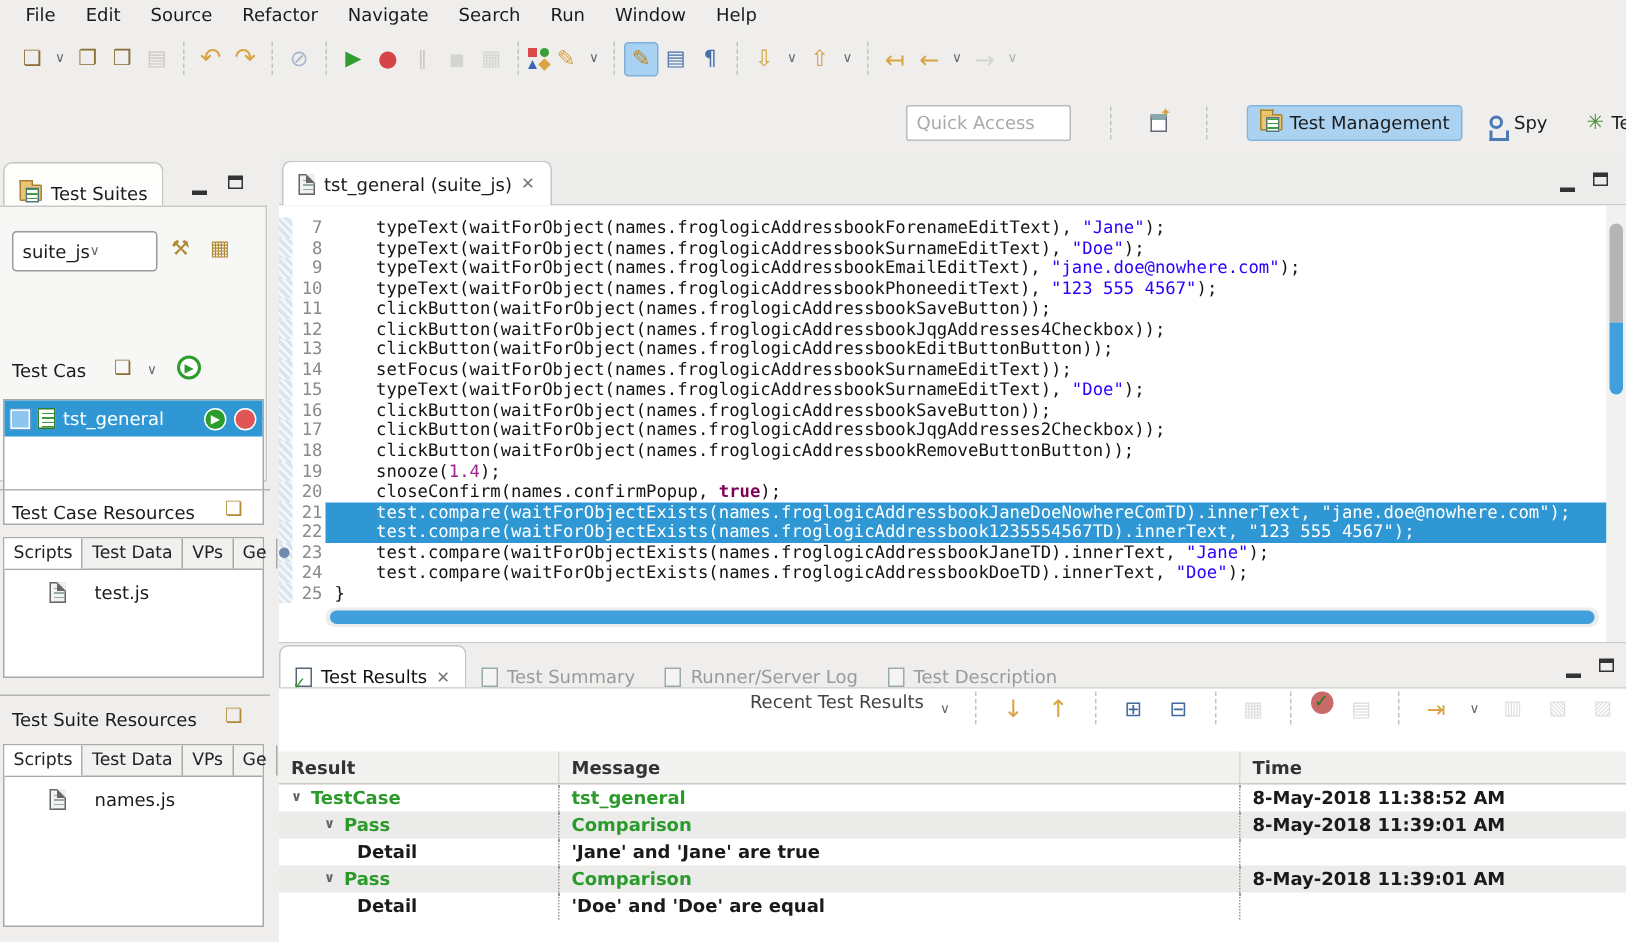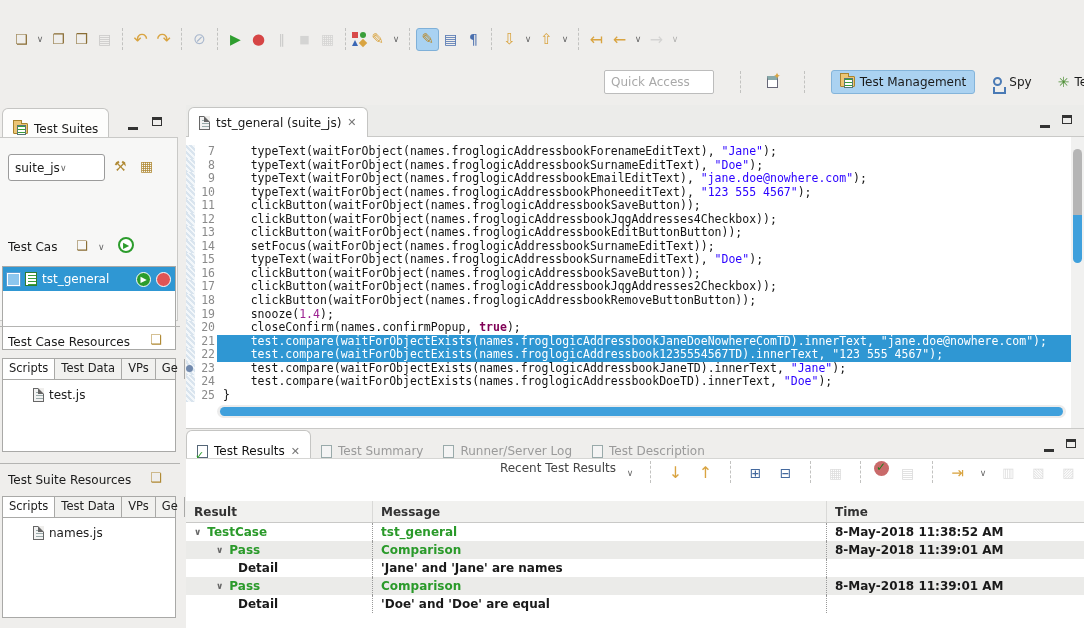--- a/index.html
+++ b/index.html
@@ -55,21 +55,21 @@
                border-bottom:none; border-radius:6px 6px 0 0; display:flex; align-items:center; gap:6px; padding:0 10px; }
   .ts-body { position:absolute; left:0; top:32px; width:178px; height:184px; background:#f7f7f6;
              border:1px solid #c9c9c7; border-left:none; }
   .combo { position:absolute; left:8px; top:16px; width:97px; height:27px; background:#fff; border:1px solid #9b9b9b;
            border-radius:3px; display:flex; align-items:center; padding:0 6px; }
   .side-divider { position:absolute; left:0; width:180px; height:0; border-top:1px solid #b4b4b2; }
   .res-tabbox { position:absolute; left:2px; width:174px; background:#fff; border:1px solid #a9a9a7; }
   .res-tabs { display:flex; border-bottom:1px solid #a9a9a7; background:#f1f1ef; height:21px; }
   .res-tab { padding:2px 6px; border-right:1px solid #a9a9a7; font-size:11.5px; color:#222; white-space:nowrap; }
   .res-tab.active { background:#fff; position:relative; top:0; }
-  .file-row { display:flex; align-items:center; gap:5px; padding:8px 0 0 30px; }
+  .file-row { display:flex; align-items:center; gap:19px; padding:8px 0 0 30px; }
   .ic-doc { width:11px; height:14px; background:#f2f2f2; border:1px solid #666; position:relative;
             background-image:repeating-linear-gradient(#9aa 0 1px, transparent 1px 3px);
             background-size:7px 9px; background-position:2px 3px; background-repeat:no-repeat; }
   .ic-doc:after { content:""; position:absolute; right:-1px; top:-1px; border:3px solid #efeeec;
                   border-left-color:#666; border-bottom-color:#666; }
   .case-box { position:absolute; left:2px; top:128px; width:174px; height:84px; background:#fff; border:1px solid #a9a9a7; }
   .case-row { height:24px; display:flex; align-items:center; gap:5px; padding:0 4px; }
   .case-row.sel { background:#2f97d3; color:#fff; }
   .cb { width:13px; height:13px; background:#8cc6ee; border:1px solid #fff; box-shadow:0 0 0 1px #5a9bd0; }
   .ic-script { width:12px; height:14px; background:#fff; border:1px solid #2f7d2f;
@@ -125,20 +125,31 @@
   .tr:not(.head) .c-msg, .tr:not(.head) .c-time { border-left:1px dotted #999; height:100%; display:flex; align-items:center; }
   .tr.head .c-msg, .tr.head .c-time { border-left:1px solid #d9d9d7; height:100%; display:flex; align-items:center; }
   .green { color:#2a9a2a; }
   .chev { color:#666; font-size:9px; }
 </style>
 </head>
 <body>
 
 <div class="screen">
 
+  <div class="abs menubar">
+      <span class="menu-item">File</span>
+      <span class="menu-item">Edit</span>
+      <span class="menu-item">Source</span>
+      <span class="menu-item">Refactor</span>
+      <span class="menu-item">Navigate</span>
+      <span class="menu-item">Search</span>
+      <span class="menu-item">Run</span>
+      <span class="menu-item">Window</span>
+      <span class="menu-item">Help</span>
+    </div>
 
   <div class="abs toolbar1">
       <span class="tb-glyph" style="color: rgb(138, 110, 53); font-size: 14px;">❏</span>
       <span class="tb-glyph small" style="color: rgb(102, 102, 102); font-size: 9px;">∨</span>
       <span class="tb-glyph" style="color: rgb(138, 110, 53); font-size: 14px;">❐</span>
       <span class="tb-glyph" style="color: rgb(138, 110, 53); font-size: 14px;">❒</span>
       <span class="tb-glyph dis" style="color: rgb(153, 153, 153); font-size: 14px;">▤</span>
       <span class="tb-sep"></span>
       <span class="tb-glyph" style="color: rgb(217, 164, 65); font-size: 17px;">↶</span>
       <span class="tb-glyph" style="color: rgb(217, 164, 65); font-size: 17px;">↷</span>
@@ -370,21 +381,21 @@
             <span class="chev">∨</span>
             <span class="green">Pass</span>
           </div>
           <div class="c-msg green">Comparison</div>
           <div class="c-time">8-May-2018 11:39:01 AM</div>
         </div>
         <div class="tr">
           <div class="c-result" style="padding-left: 52px;">
             <span>Detail</span>
           </div>
-          <div class="c-msg">'Jane' and 'Jane' are names</div>
+          <div class="c-msg">'Jane' and 'Jane' are true</div>
           <div class="c-time"></div>
         </div>
         <div class="tr alt">
           <div class="c-result" style="padding-left: 30px;">
             <span class="chev">∨</span>
             <span class="green">Pass</span>
           </div>
           <div class="c-msg green">Comparison</div>
           <div class="c-time">8-May-2018 11:39:01 AM</div>
         </div>

